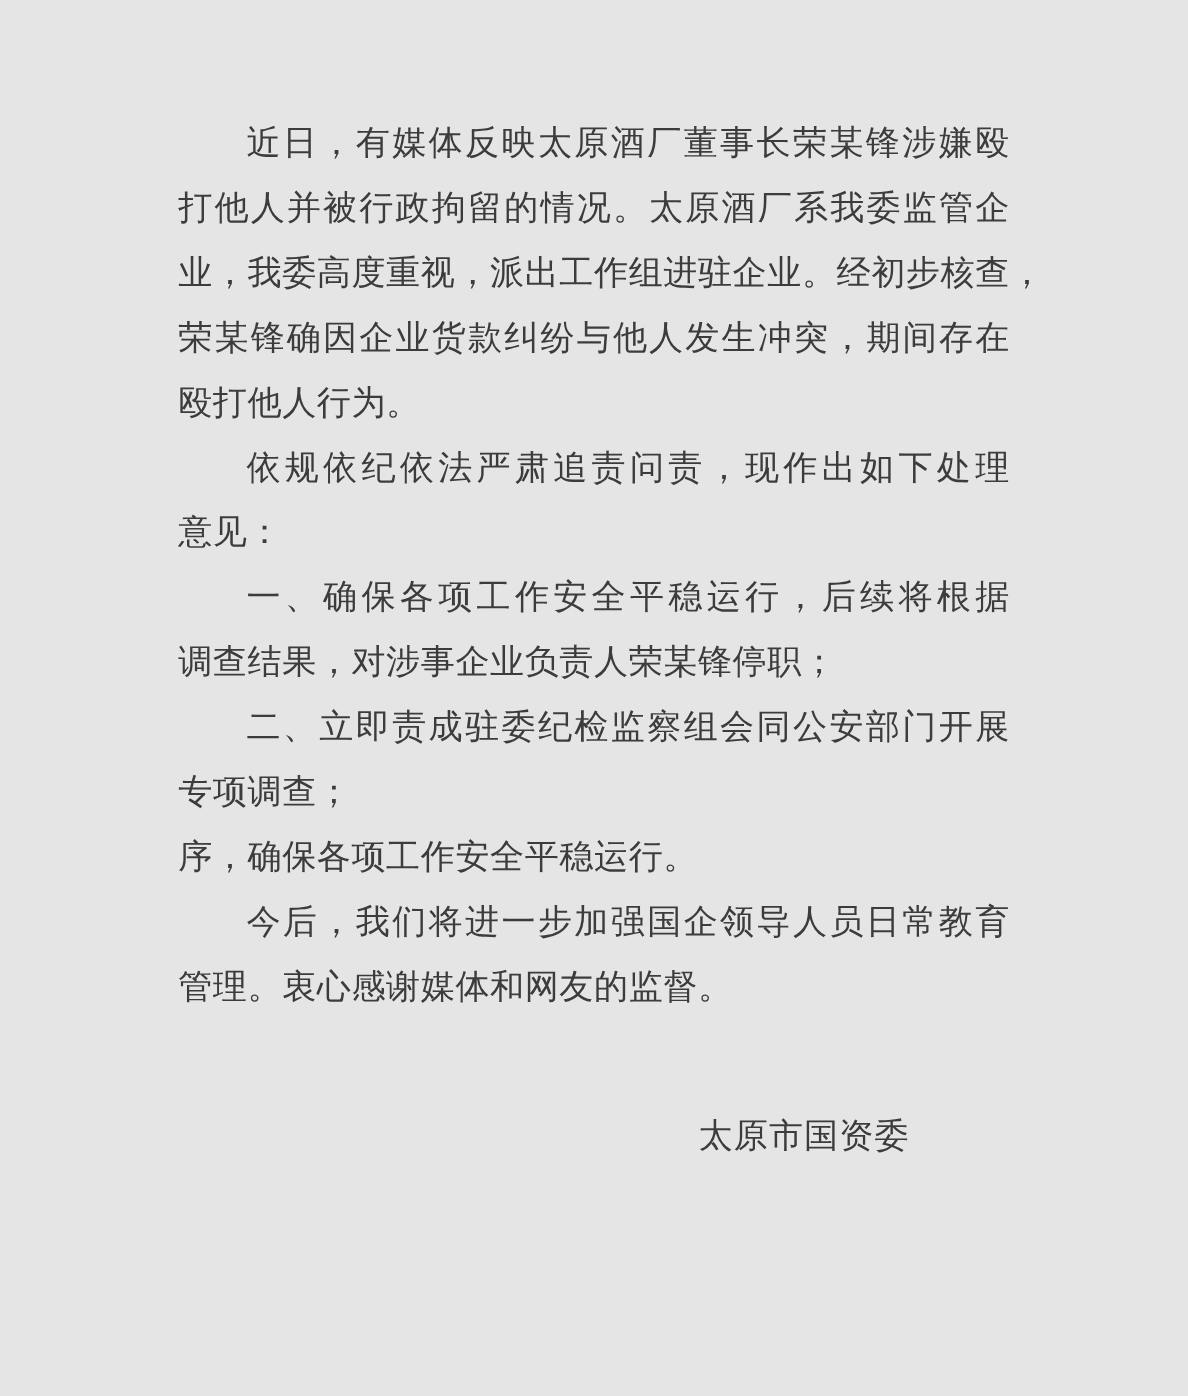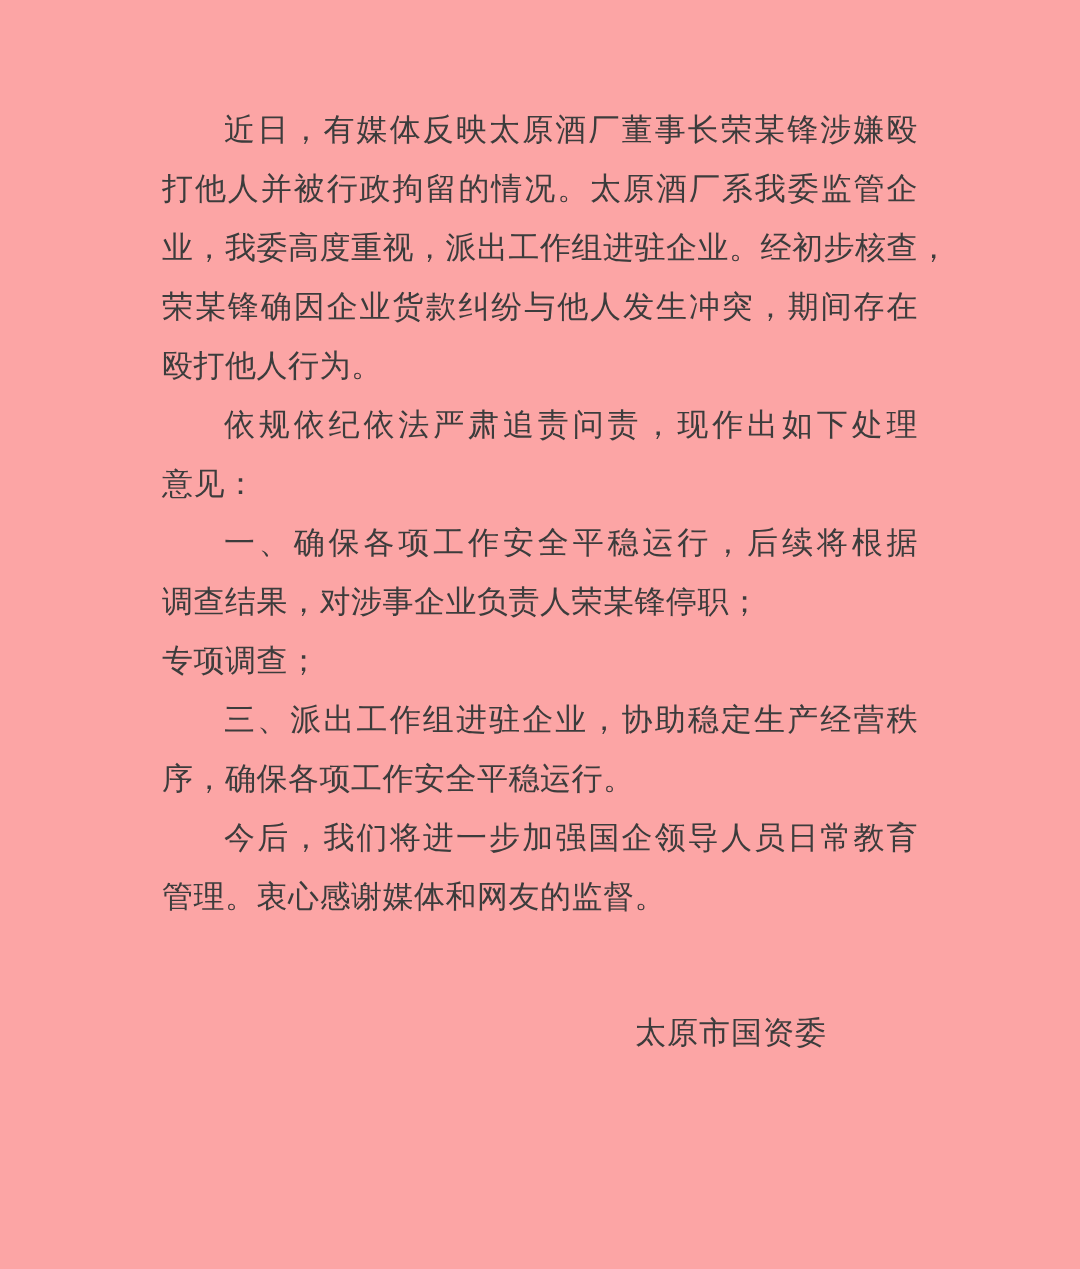--- a/index.html
+++ b/index.html
@@ -12,21 +12,21 @@
     height: 1269px;
     background: #ffffff;
     font-family: "Liberation Serif", "DejaVu Serif", serif;
     color: #3c3c3c;
     overflow: hidden;
   }
   .page {
     width: 1080px;
     height: 1269px;
     padding: 100px 162px 0 162px;
-    background: #fca5a5;
+    background: #e5e5e5;
   }
   .doc-body {
     width: 756px;
   }
   .para {
     margin: 0;
     padding: 0;
   }
   .line {
     width: 756px;
@@ -87,25 +87,25 @@
       <div class="line indent">依规依纪依法严肃追责问责，现作出如下处理</div>
       <div class="line last">意见：</div>
     </div>
 
     <div class="para">
       <div class="line indent">一、确保各项工作安全平稳运行，后续将根据</div>
       <div class="line last">调查结果，对涉事企业负责人荣某锋停职；</div>
     </div>
 
     <div class="para">
+      <div class="line indent">二、立即责成驻委纪检监察组会同公安部门开展</div>
       <div class="line last">专项调查；</div>
     </div>
 
     <div class="para">
-      <div class="line indent">三、派出工作组进驻企业，协助稳定生产经营秩</div>
       <div class="line last">序，确保各项工作安全平稳运行。</div>
     </div>
 
     <div class="para">
       <div class="line indent">今后，我们将进一步加强国企领导人员日常教育</div>
       <div class="line last">管理。衷心感谢媒体和网友的监督。</div>
     </div>
 
     <div class="closing">
       <div class="signature-line">太原市国资委</div>

